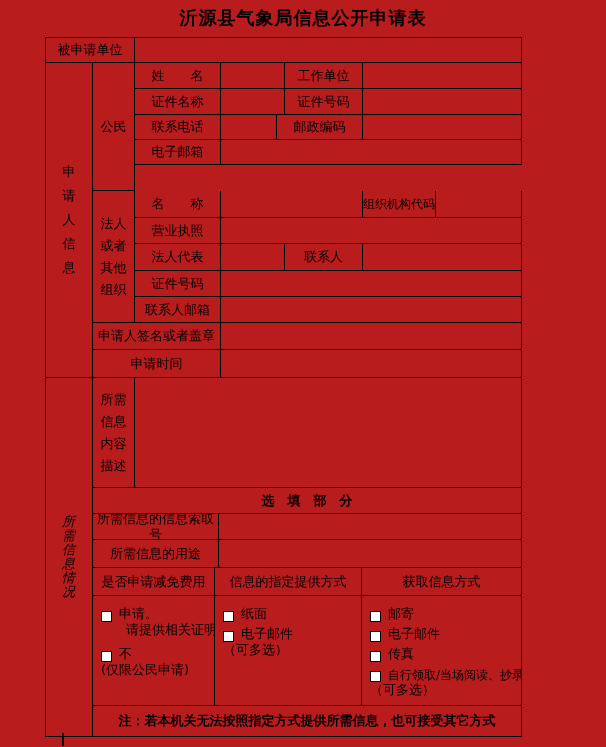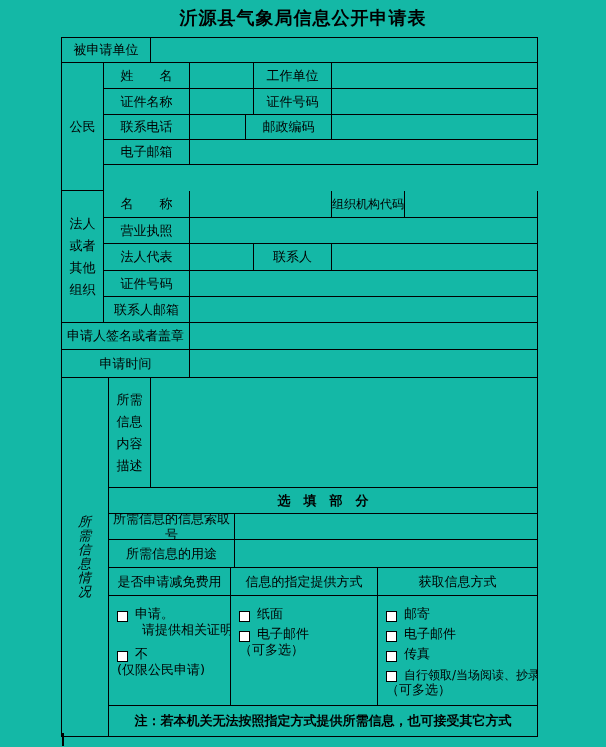--- a/index.html
+++ b/index.html
@@ -1,25 +1,25 @@
 <!DOCTYPE html>
 <html lang="zh"><head>
 <meta charset="utf-8">
 <style>
   html,body{margin:0;padding:0;background:#fff;}
   .page{
-    position:relative;width:606px;height:747px;background:#14b8a6;
+    position:relative;width:606px;height:747px;background:#b91c1c;
     font-family:"DejaVu Sans",sans-serif;color:#000;overflow:hidden;
   }
   .title{
     position:absolute;top:6px;left:0;width:100%;margin:0;
     text-align:center;font-size:18px;font-weight:bold;letter-spacing:1px;
   }
   .ftable{
-    position:absolute;left:61px;top:37px;width:477px;
+    position:absolute;left:45px;top:37px;width:477px;
     border-top:1px solid #000;border-left:1px solid #000;
     box-sizing:border-box;
   }
   .frow{display:flex;}
   .fcol{display:flex;flex-direction:column;}
   .cell{
     box-sizing:border-box;border-right:1px solid #000;border-bottom:1px solid #000;
     display:flex;align-items:center;justify-content:center;
     font-size:13px;line-height:1.2;overflow:hidden;text-align:center;
   }
@@ -54,20 +54,23 @@
   <h1 class="title">沂源县气象局信息公开申请表</h1>
 
   <div class="ftable">
 
     <div class="frow" style="height:25px">
       <div class="cell w89">被申请单位</div>
       <div class="cell flex1"></div>
     </div>
 
     <div class="frow" style="height:315px">
+      <div class="cell w47">
+        <div class="vstack">申请人信息</div>
+      </div>
       <div class="fcol flex1">
 
         <div class="frow" style="height:128px">
           <div class="cell w42">公民</div>
           <div class="fcol flex1">
             <div class="frow" style="height:26px">
               <div class="cell w86">姓　　名</div>
               <div class="cell w64"></div>
               <div class="cell w78">工作单位</div>
               <div class="cell flex1"></div>

